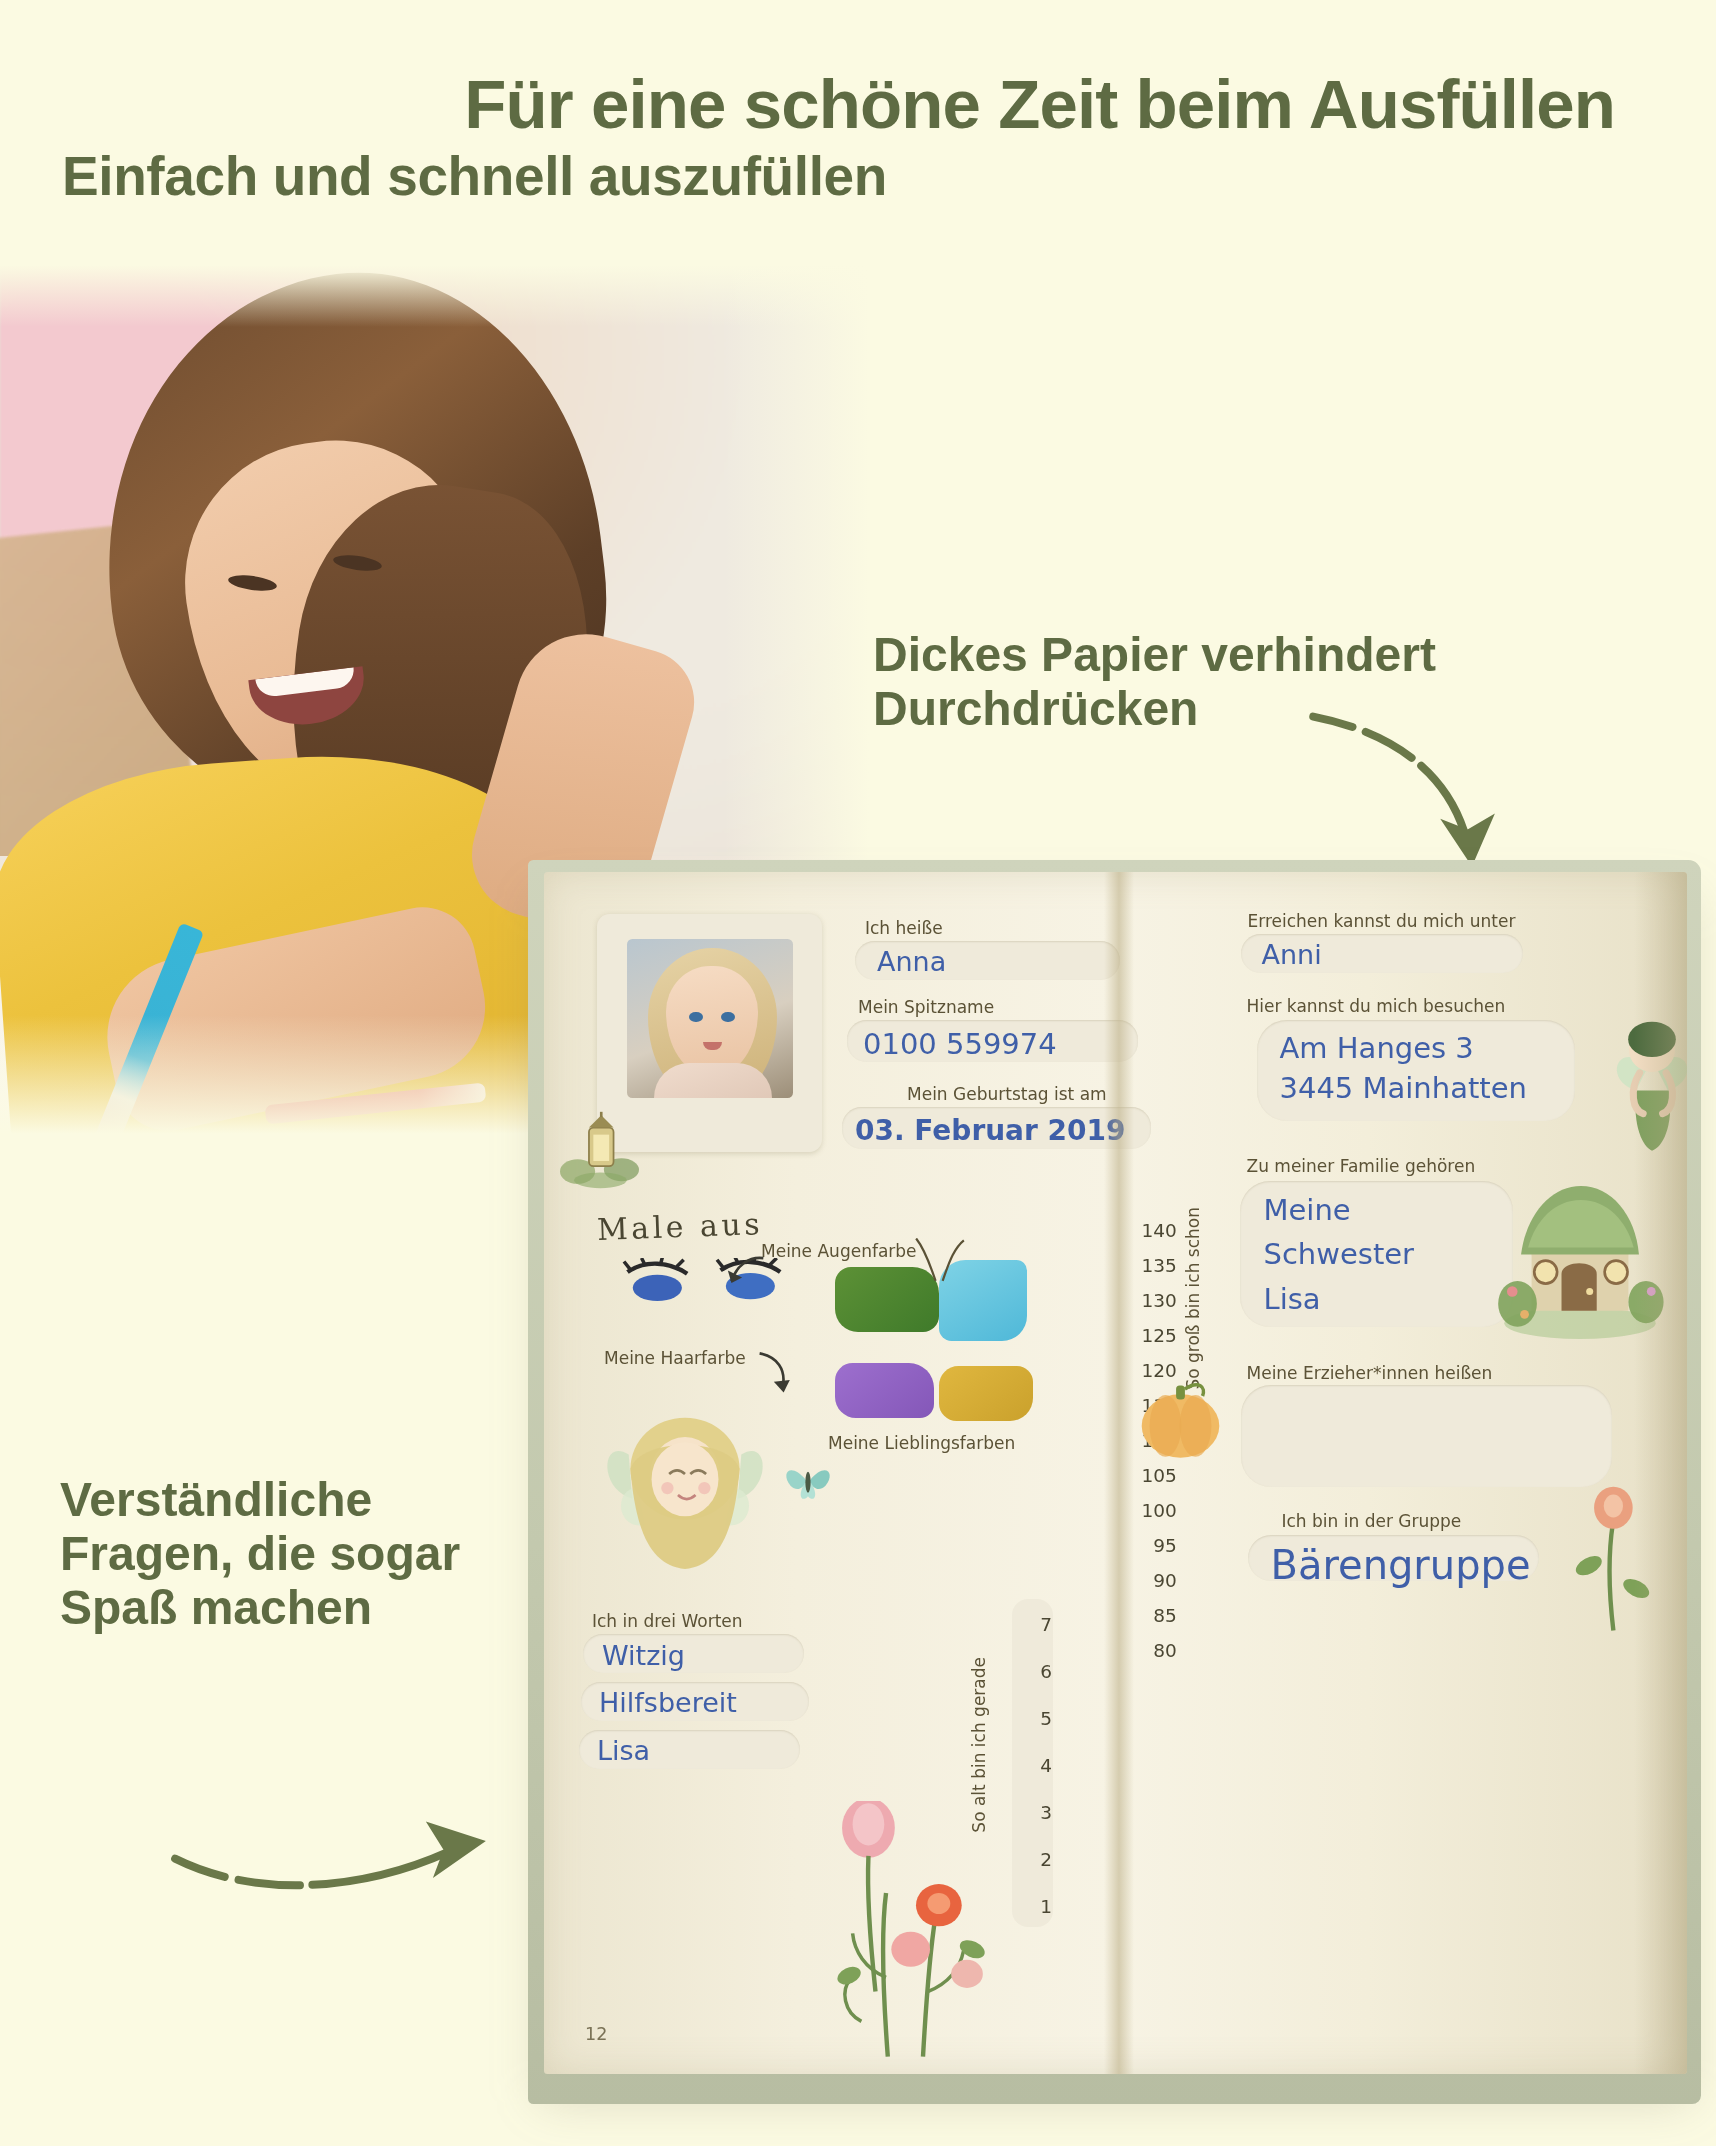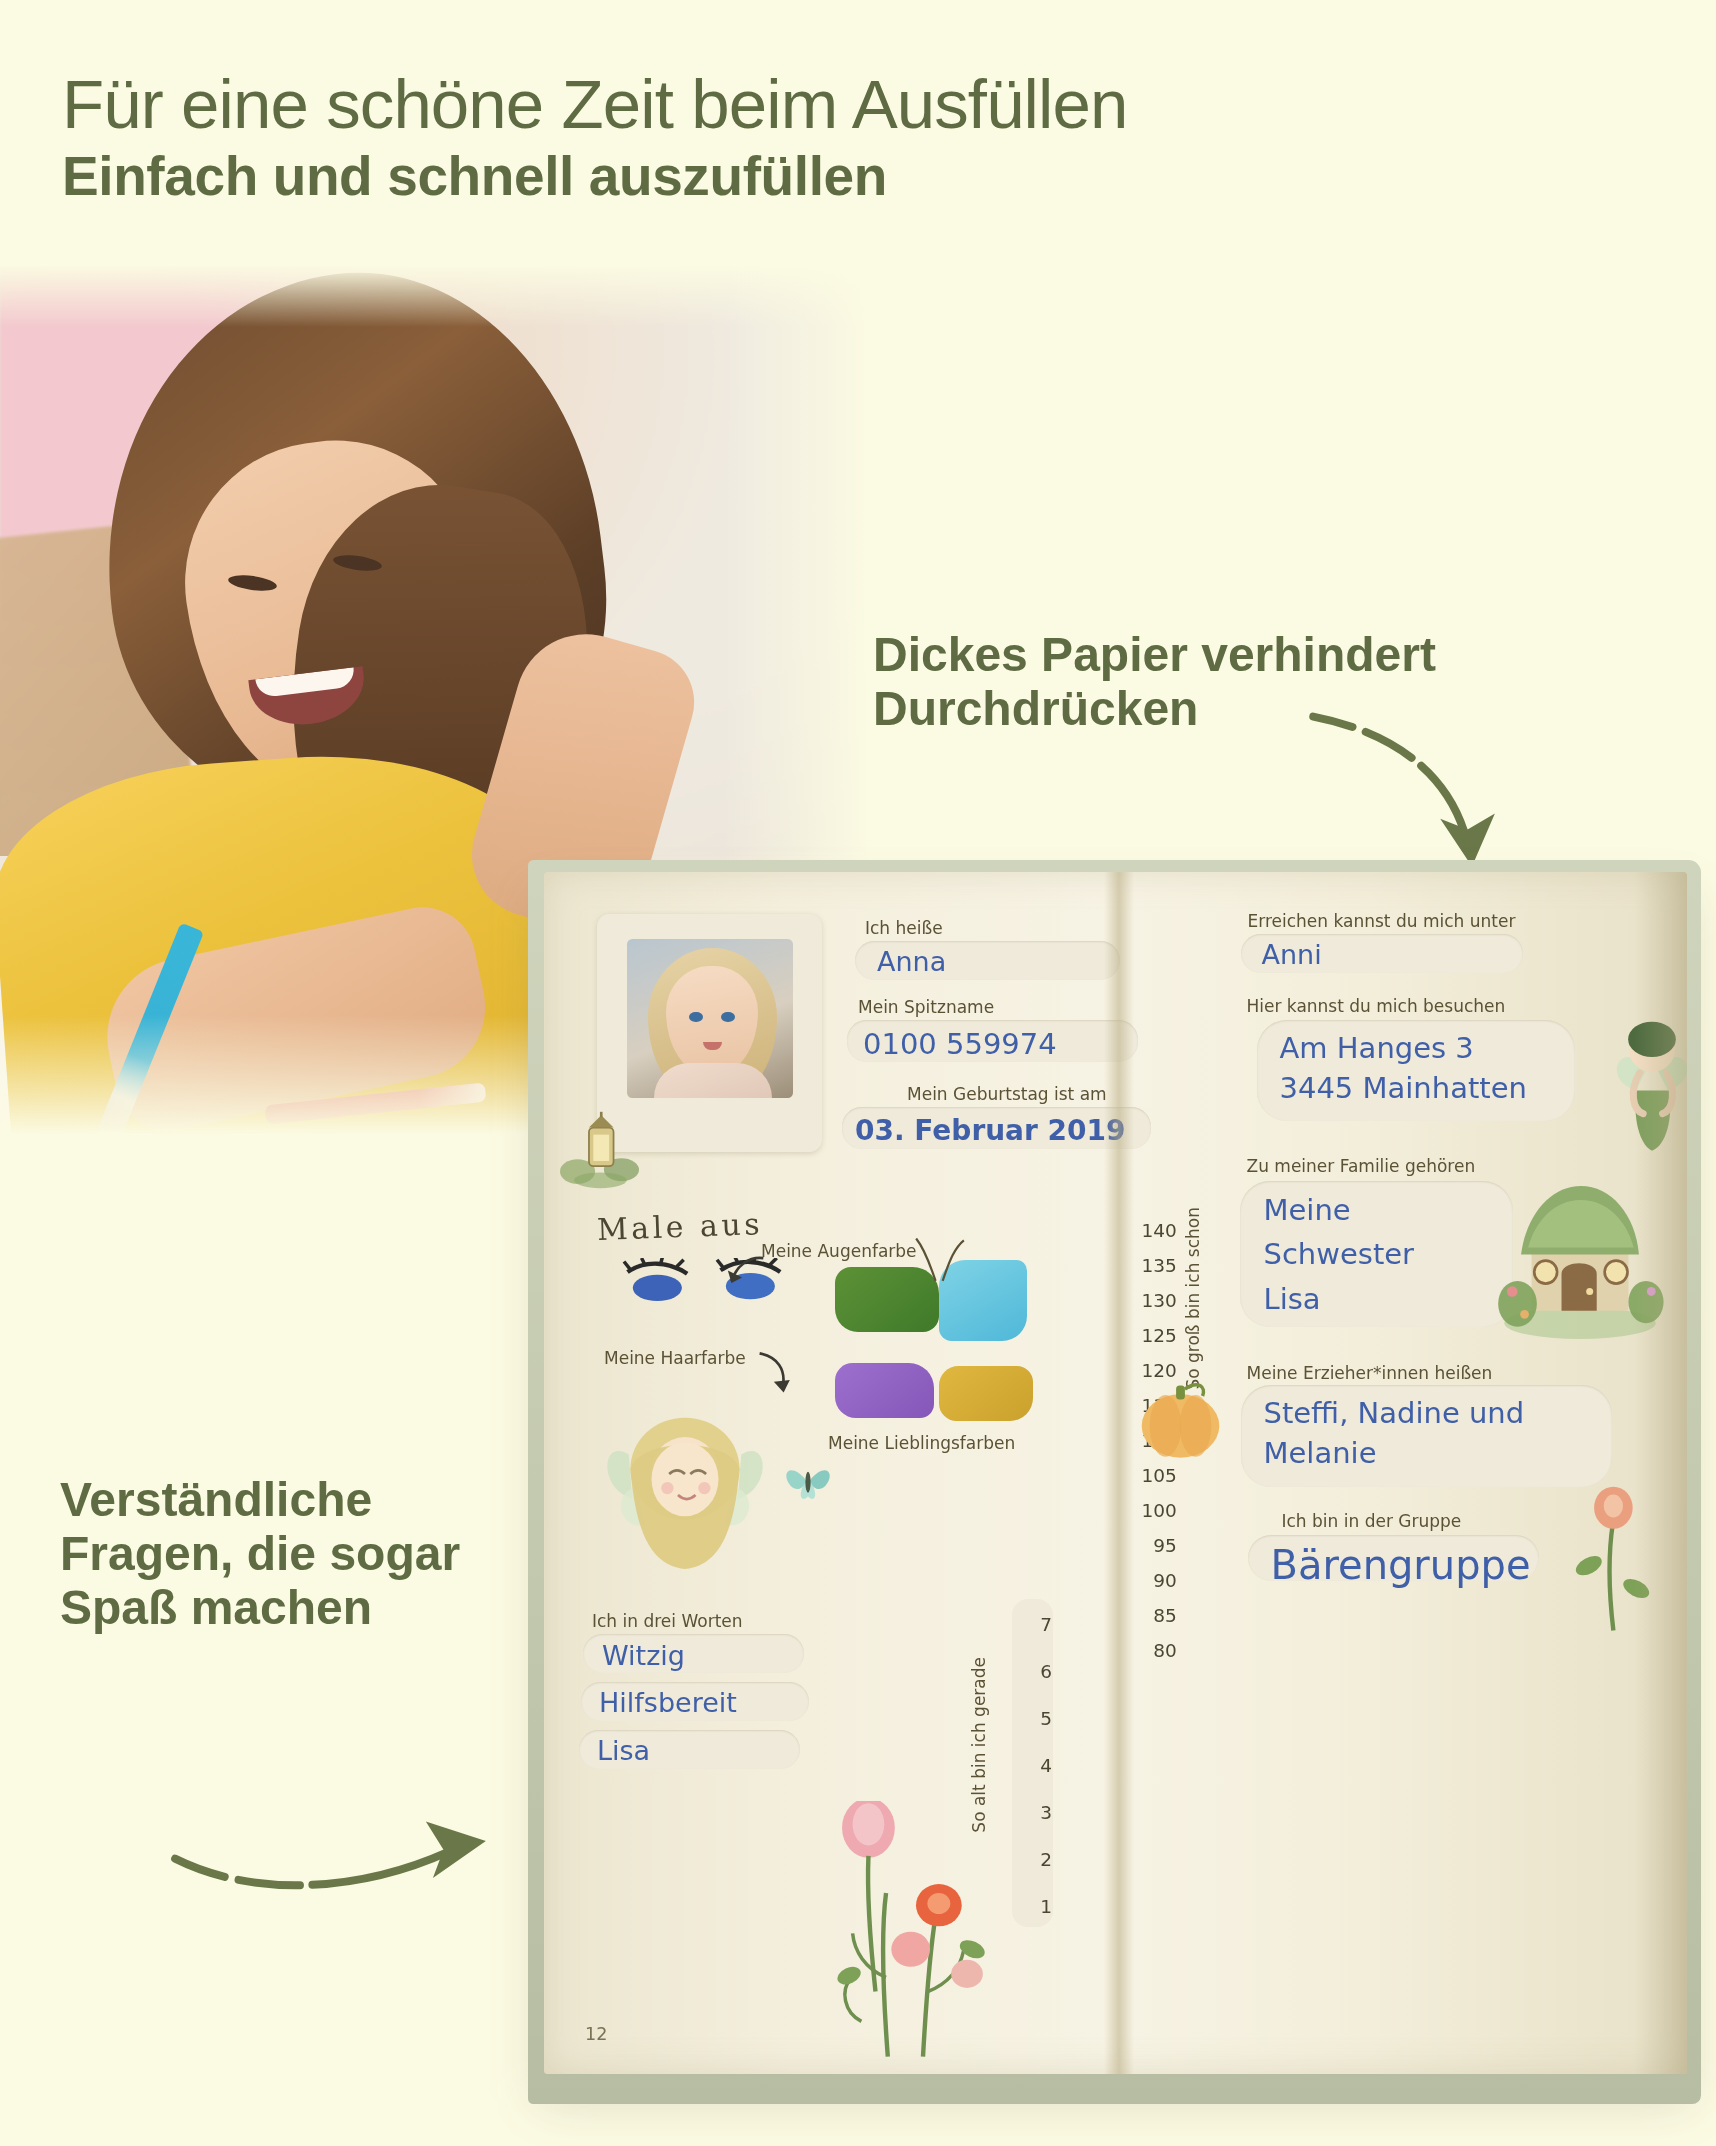--- a/index.html
+++ b/index.html
@@ -17,25 +17,26 @@
 
   
   .headline-block {
     position: absolute;
     left: 62px;
     top: 69px;
     width: 1553px;
   }
   .headline-main {
     font-size: 69px;
-    font-weight: normal;
+    font-weight: bold;
     color: #5e6b43;
     letter-spacing: -0.9px;
     line-height: 1.05;
     margin: 0 0 5.3px 0;
+    text-align: right;
   }
   .headline-sub {
     font-size: 55px;
     font-weight: bold;
     color: #5e6b43;
     letter-spacing: -0.4px;
     line-height: 1.08;
     margin: 0;
   }
 
@@ -633,22 +634,20 @@
         <circle cx="136" cy="124" r="13" fill="#f2e3ae" stroke="#8a6b46" stroke-width="3"></circle>
         <ellipse cx="24" cy="160" rx="22" ry="26" fill="#7fa35c" opacity=".9"></ellipse>
         <ellipse cx="170" cy="158" rx="20" ry="24" fill="#7fa35c" opacity=".9"></ellipse>
         <circle cx="18" cy="146" r="6" fill="#e58e8e"></circle>
         <circle cx="32" cy="172" r="5" fill="#e5b06a"></circle>
         <circle cx="176" cy="146" r="5" fill="#dba0cd"></circle>
       </svg>
 
       <div class="label" style="position:absolute; left:131px; top:491px;">Meine Erzieher*innen heißen</div>
       <div class="field" style="position:absolute; left:125px; top:513px; width:371px; height:102px; border-radius:30px;"></div>
-      <div class="fieldtext" style="position:absolute; left:148px; top:522px; font-size:29px; line-height:1.35; white-space:pre-line;">Steffi, Nadine und
-Melanie</div>
 
       <svg class="pumpkin" viewBox="0 0 110 110">
         <ellipse cx="55" cy="68" rx="44" ry="36" fill="#f0ba64"></ellipse>
         <ellipse cx="38" cy="68" rx="18" ry="35" fill="#e9ab51" opacity=".7"></ellipse>
         <ellipse cx="72" cy="68" rx="18" ry="35" fill="#e9ab51" opacity=".7"></ellipse>
         <rect x="50" y="22" width="10" height="16" rx="4" fill="#77913f"></rect>
         <path d="M60 26 C 76 16, 84 24, 80 34" stroke="#77913f" stroke-width="4" fill="none"></path>
       </svg>
 
       <svg class="flower-r" viewBox="0 0 90 170">

